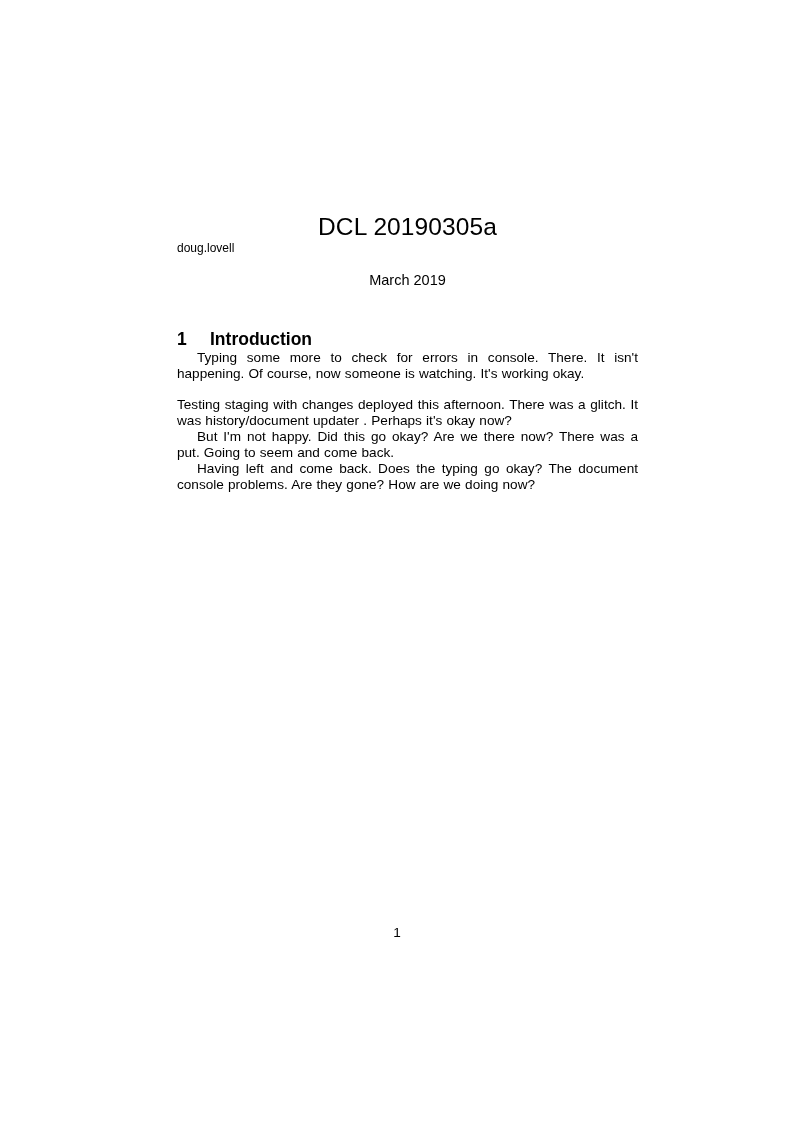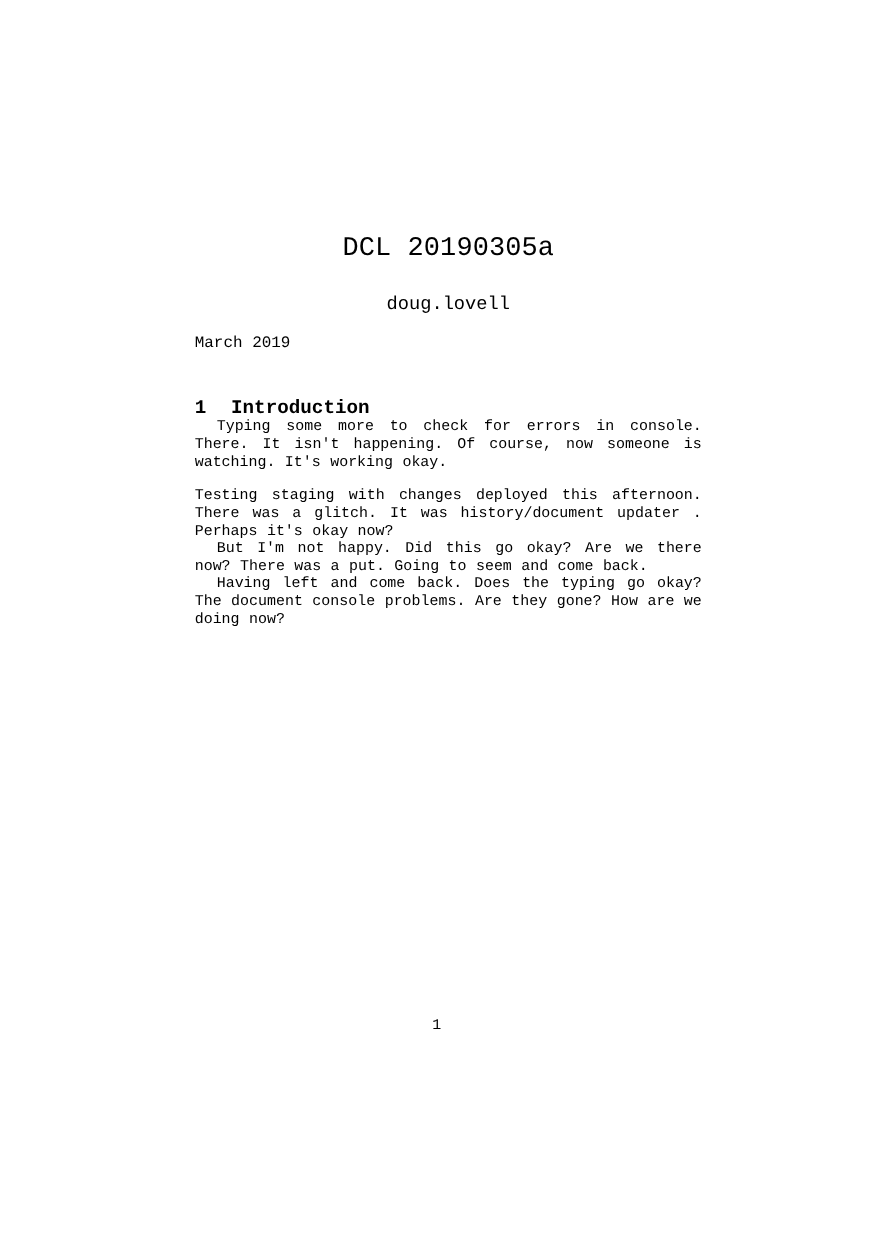--- a/index.html
+++ b/index.html
@@ -6,45 +6,44 @@
     margin: 0;
     padding: 0;
     background: #ffffff;
   }
   .page {
     position: relative;
     width: 794px;
     height: 1123px;
     background: #ffffff;
     margin: 0 auto;
-    font-family: Liberation Mono, monospace;
+    font-family: Liberation Sans, sans-serif;
     color: #000000;
     overflow: hidden;
   }
   .content {
     position: absolute;
     left: 177px;
     top: 0;
     width: 461px;
   }
   .doc-title {
     text-align: center;
     font-size: 24.5px;
     line-height: 1.2;
     margin-top: 212px;
     font-weight: normal;
     letter-spacing: 0.1px;
   }
   .doc-author {
-    text-align: center;
-    font-size: 17px;
-    margin-top: 27px;
+    text-align: left;
+    font-size: 12px;
   }
   .doc-date {
-    text-align: left;
+    text-align: center;
     font-size: 14.5px;
     margin-top: 17px;
   }
   .section-heading {
     margin-top: 41px;
     font-size: 17.5px;
     font-weight: bold;
     display: flex;
     align-items: baseline;
   }

